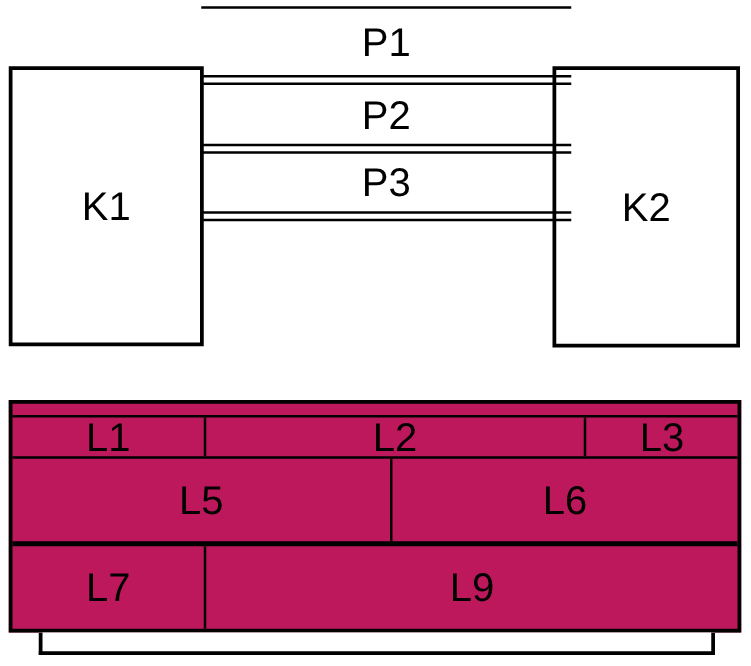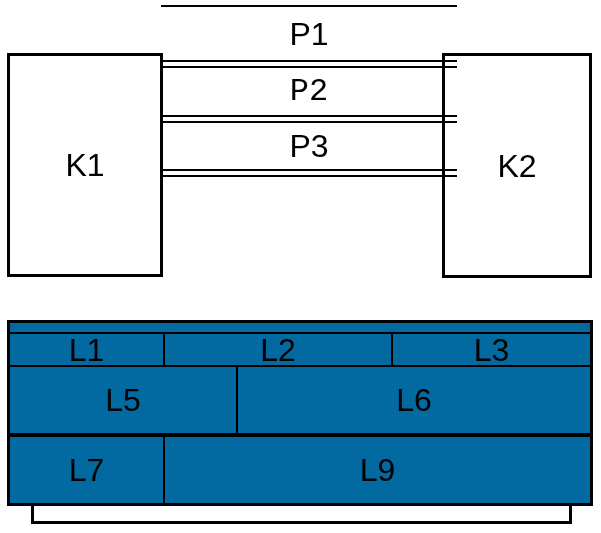--- a/index.html
+++ b/index.html
@@ -42,36 +42,36 @@
     width: 296px;
   }
   .band {
     box-sizing: border-box;
     border-bottom: 2px solid #000000;
     display: flex;
     align-items: center;
     justify-content: center;
   }
   .band.first { border-top: 2px solid #000000; height: 57px; }
-  .band.mid   { height: 49px; font-family: Liberation Mono, monospace; }
+  .band.mid   { height: 49px; }
   .band.last  { height: 48px; }
   .band-gap {
     box-sizing: border-box;
     height: 6px;
     border-bottom: 2px solid #000000;
   }
   
   .cab-table {
     position: absolute;
     left: 7px;
     top: 320px;
     width: 586px;
     box-sizing: border-box;
     border: 3px solid #000000;
-    background: #0369a1;
+    background: #be185d;
   }
   .cab-strip {
     box-sizing: border-box;
     height: 11px;
     border-bottom: 2px solid #000000;
   }
   .cab-row {
     box-sizing: border-box;
     display: flex;
     align-items: stretch;
@@ -79,21 +79,21 @@
   .cab-row.r1 { height: 33px; border-bottom: 2px solid #000000; }
   .cab-row.r2 { height: 70px; border-bottom: 4px solid #000000; }
   .cab-row.r3 { height: 66px; }
   .cab-cell {
     box-sizing: border-box;
     display: flex;
     align-items: center;
     justify-content: center;
   }
   .cab-cell.c-left { width: 155px; border-right: 2px solid #000000; }
-  .cab-cell.c-mid  { width: 228px; border-right: 2px solid #000000; }
+  .cab-cell.c-mid  { width: 304px; border-right: 2px solid #000000; }
   .cab-cell.c-right{ flex: 1; }
   .plinth {
     position: absolute;
     left: 31px;
     top: 506px;
     width: 541px;
     height: 18px;
     box-sizing: border-box;
     border: 3px solid #000000;
     border-top: none;

